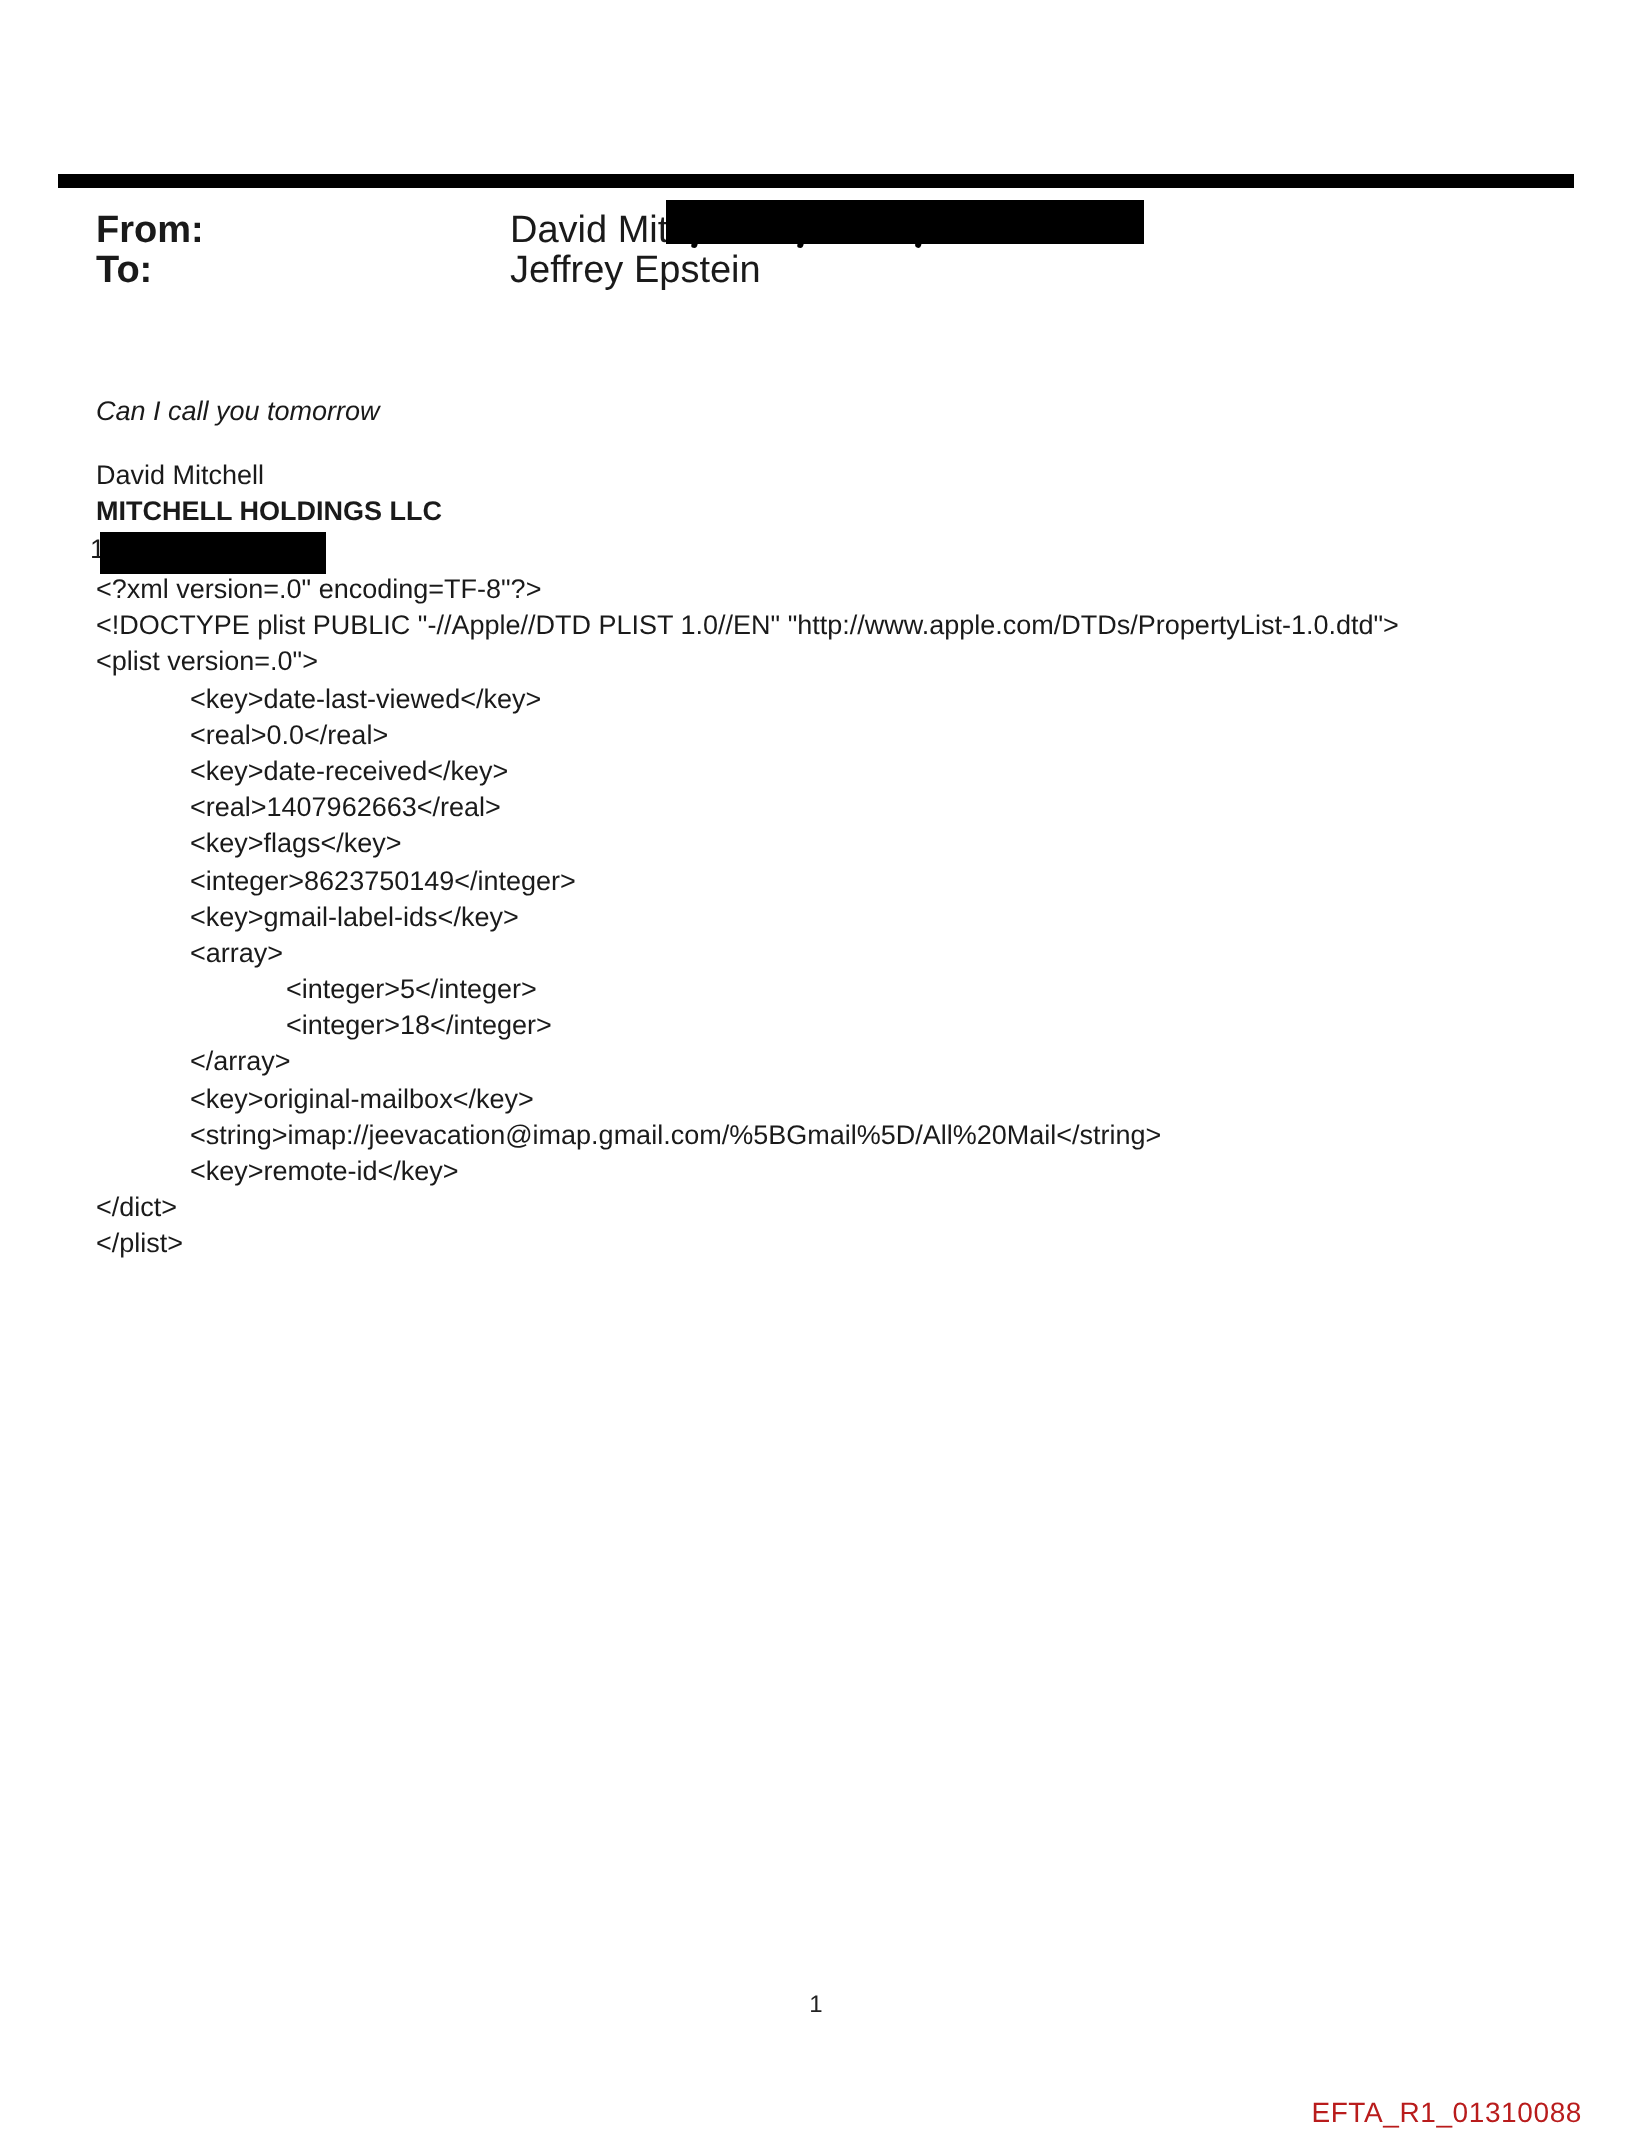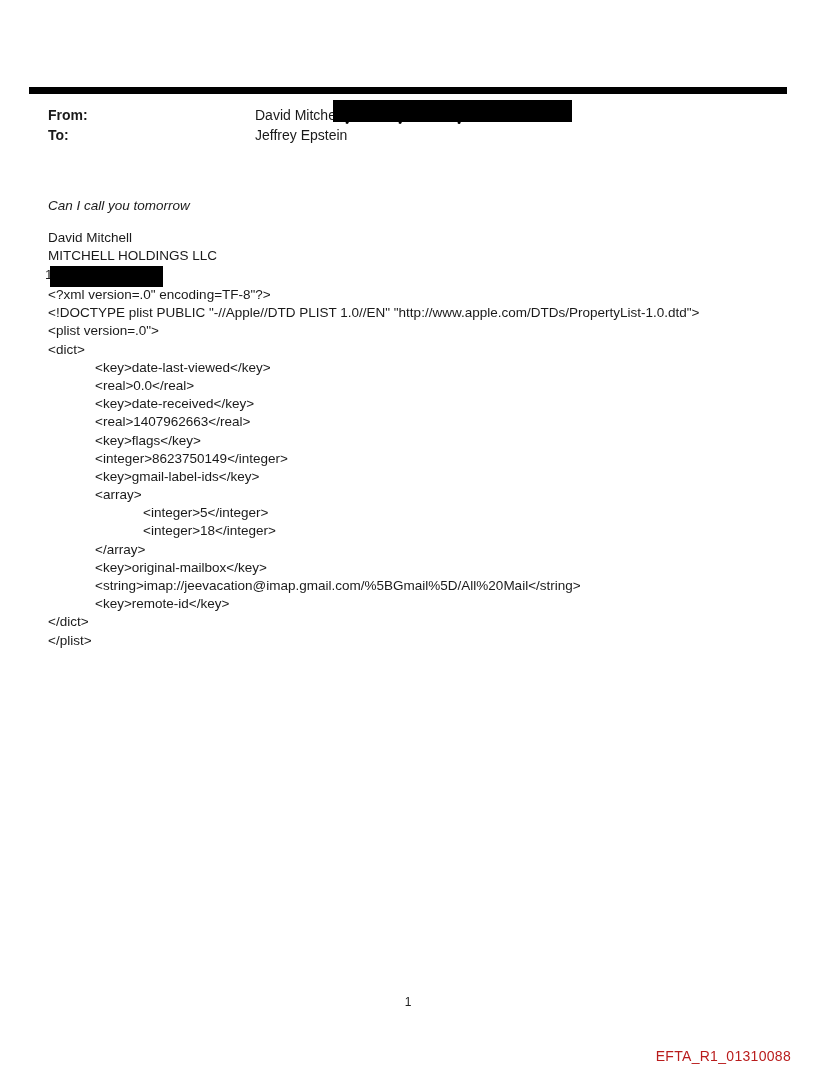--- a/index.html
+++ b/index.html
@@ -6,21 +6,21 @@
   body { width: 816px; height: 1073px; background: #ffffff; overflow: hidden; }
   .page {
     position: relative; width: 816px; height: 1073px; background: #ffffff;
     font-family: "Liberation Sans", sans-serif; color: #1a1a1a;
   }
 
   
   .top-rule { position: absolute; left: 29px; top: 87px; width: 758px; height: 7px; background: #000; }
 
   
-  .hdr { position: absolute; left: 48px; top: 106px; font-size: 14px; line-height: 19.5px; }
+  .hdr { position: absolute; left: 48px; top: 106px; font-size: 19px; line-height: 19.5px; }
   .hdr-row { display: flex; }
   .hdr-label { width: 207px; font-weight: bold; }
   .hdr-value { white-space: pre; }
 
   
   .redaction { position: absolute; background: #000; z-index: 3; }
   .red-email { left: 333px; top: 100px; width: 239px; height: 22px; }
   .red-phone { left: 50px; top: 266px; width: 113px; height: 21px; }
 
   
@@ -30,21 +30,21 @@
   .frag.f2 { left: 399px; top: 118px; }
   .frag.f3 { left: 458px; top: 117px; height: 7px; border-radius: 0 0 4px 4px; }
 
   
   .digit-one { position: absolute; left: 45px; top: 267px; font-size: 13.5px; z-index: 1; }
 
   
   .bodyline { position: absolute; left: 48px; font-size: 13.5px; white-space: pre; }
   .greeting { top: 198px; font-style: italic; }
   .sig1 { top: 230px; text-align: center; }
-  .sig2 { top: 248px; }
+  .sig2 { top: 248px; font-weight: bold; }
 
   
   .plist { position: absolute; left: 48px; top: 286px; font-size: 13.5px; }
   .plist .line { height: 18.2px; line-height: 18.2px; white-space: pre; }
   .ind1 { padding-left: 47px; }
   .ind2 { padding-left: 95px; }
 
   
   .page-number { position: absolute; left: 0; top: 995px; width: 100%; text-align: center; font-size: 12px; color: #222; }
   .bates { position: absolute; right: 25px; top: 1048px; font-size: 14px; letter-spacing: 0.3px; color: #b91c1c; }
@@ -76,21 +76,20 @@
   <div class="bodyline sig1">David Mitchell</div>
   <div class="bodyline sig2">MITCHELL HOLDINGS LLC</div>
 
   <span class="digit-one">1</span>
   <div class="redaction red-phone"></div>
 
   <div class="plist">
     <div class="line ind0">&lt;?xml version=.0" encoding=TF-8"?&gt;</div>
     <div class="line ind0">&lt;!DOCTYPE plist PUBLIC "-//Apple//DTD PLIST 1.0//EN" "http://www.apple.com/DTDs/PropertyList-1.0.dtd"&gt;</div>
     <div class="line ind0">&lt;plist version=.0"&gt;</div>
-    <div class="line ind0">&lt;dict&gt;</div>
     <div class="line ind1">&lt;key&gt;date-last-viewed&lt;/key&gt;</div>
     <div class="line ind1">&lt;real&gt;0.0&lt;/real&gt;</div>
     <div class="line ind1">&lt;key&gt;date-received&lt;/key&gt;</div>
     <div class="line ind1">&lt;real&gt;1407962663&lt;/real&gt;</div>
     <div class="line ind1">&lt;key&gt;flags&lt;/key&gt;</div>
     <div class="line ind1">&lt;integer&gt;8623750149&lt;/integer&gt;</div>
     <div class="line ind1">&lt;key&gt;gmail-label-ids&lt;/key&gt;</div>
     <div class="line ind1">&lt;array&gt;</div>
     <div class="line ind2">&lt;integer&gt;5&lt;/integer&gt;</div>
     <div class="line ind2">&lt;integer&gt;18&lt;/integer&gt;</div>

